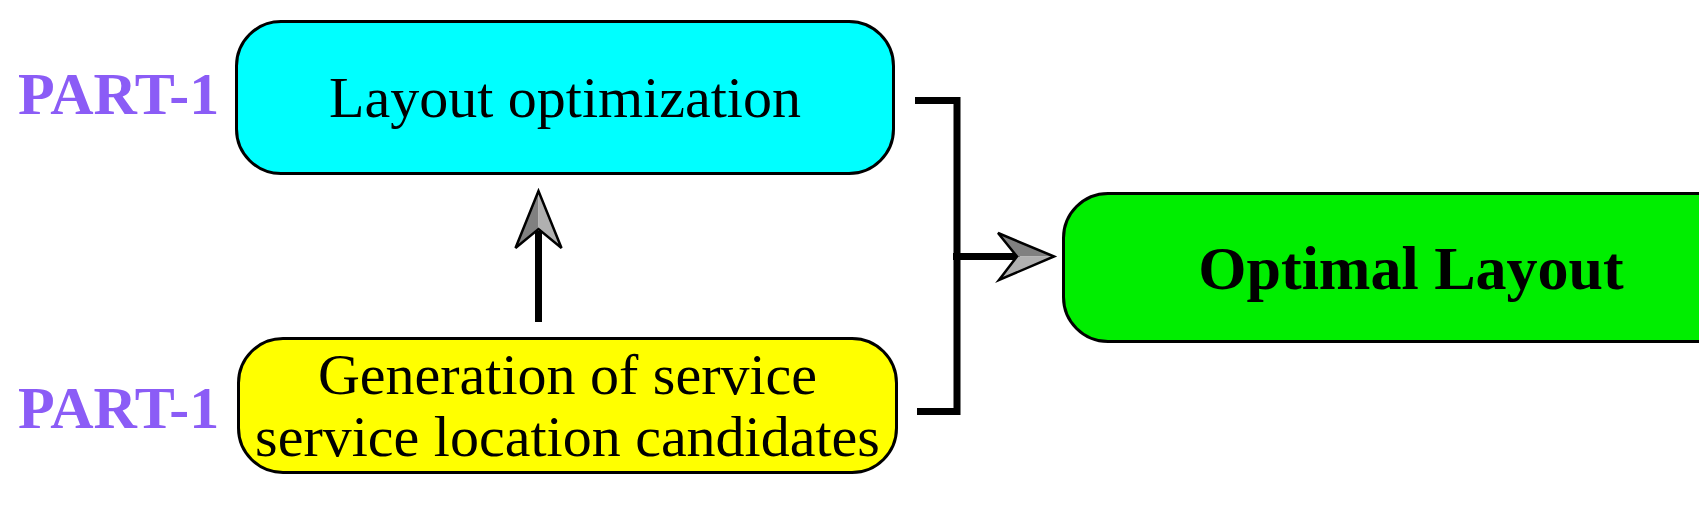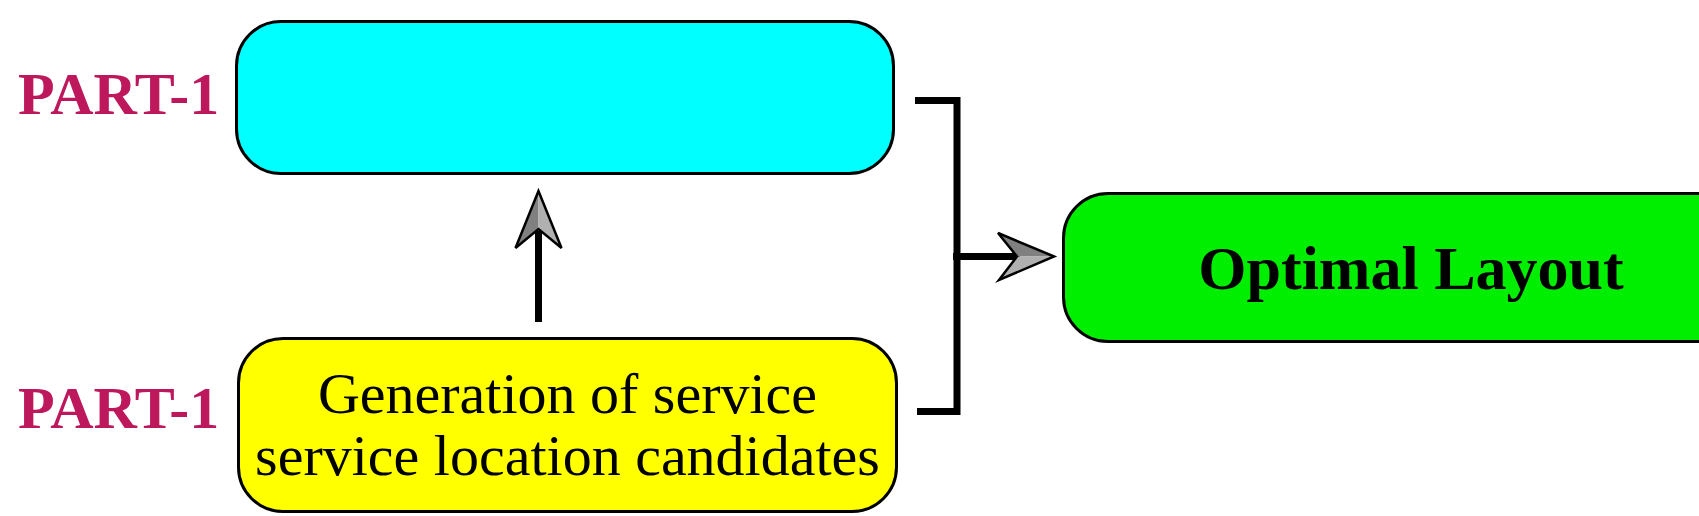--- a/index.html
+++ b/index.html
@@ -12,21 +12,21 @@
     color: #000000;
     overflow: hidden;
   }
   .part-label {
     position: absolute;
     left: 18px;
     font-weight: bold;
     font-size: 60px;
     line-height: 62px;
     white-space: nowrap;
-    color: #be185d;
+    color: #8b5cf6;
   }
   #part1 { top: 63px; }
   #part2 { top: 377px; }
   .node {
     position: absolute;
     box-sizing: border-box;
     border: 3px solid #000000;
     border-radius: 46px;
     display: flex;
     flex-direction: column;
@@ -34,21 +34,21 @@
     justify-content: center;
     text-align: center;
   }
   .node .line {
     display: block;
     font-size: 58px;
     line-height: 62px;
     white-space: nowrap;
   }
   #box-layout-model   { left: 235px;  top: 20px;  width: 660px; height: 155px; }
-  #box-candidates     { left: 237px;  top: 337px; width: 661px; height: 176px; }
+  #box-candidates     { left: 237px;  top: 337px; width: 661px; height: 137px; }
   #box-optimal        { left: 1062px; top: 192px; width: 698px; height: 151px; font-weight: bold; }
   #box-optimal .line  { font-size: 62px; line-height: 66px; }
   #connector-layer {
     position: absolute;
     left: 0; top: 0;
     width: 1699px;
     height: 516px;
   }
 </style>
 </head>
@@ -70,20 +70,21 @@
     <polygon points="1054,256.5 998,233 1017,256.5 999,280" fill="none" stroke-width="2.5" stroke-linejoin="miter" stroke="#000000"></polygon>
 
     <line x1="538.5" y1="322" x2="538.5" y2="231" stroke-width="7" stroke="#000000"></line>
 
     <polygon points="538.5,191 515.5,248 538.5,229" fill="#808080"></polygon>
     <polygon points="538.5,191 538.5,229 561.5,248" fill="#b0b0b0"></polygon>
     <polygon points="538.5,191 515.5,248 538.5,229 561.5,248" fill="none" stroke-width="2.5" stroke-linejoin="miter" stroke="#000000"></polygon>
   </svg>
 
   <div id="box-layout-model" class="node" style="background-color: rgb(0, 255, 255);">
+    <span class="line">Layout optimization</span>
   </div>
 
   <div id="box-candidates" class="node" style="background-color: rgb(255, 255, 0);">
     <span class="line">Generation of service</span>
     <span class="line">service location candidates</span>
   </div>
 
   <div id="box-optimal" class="node" style="background-color: rgb(0, 238, 0);">
     <span class="line">Optimal Layout</span>
   </div>

